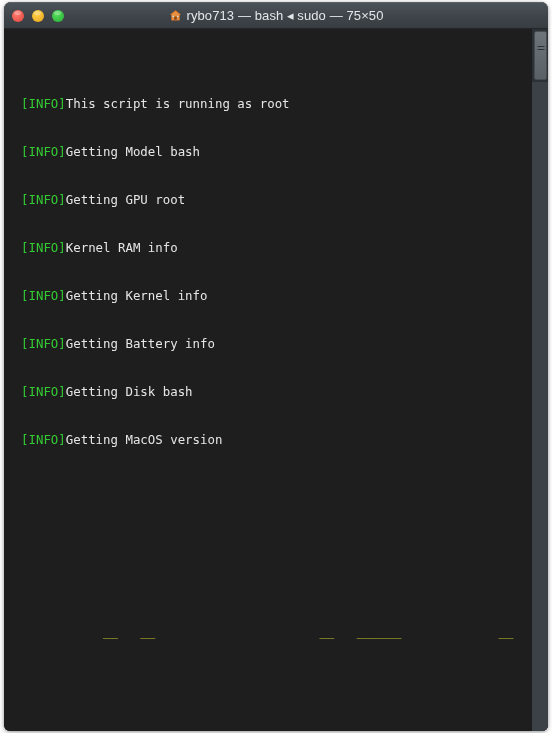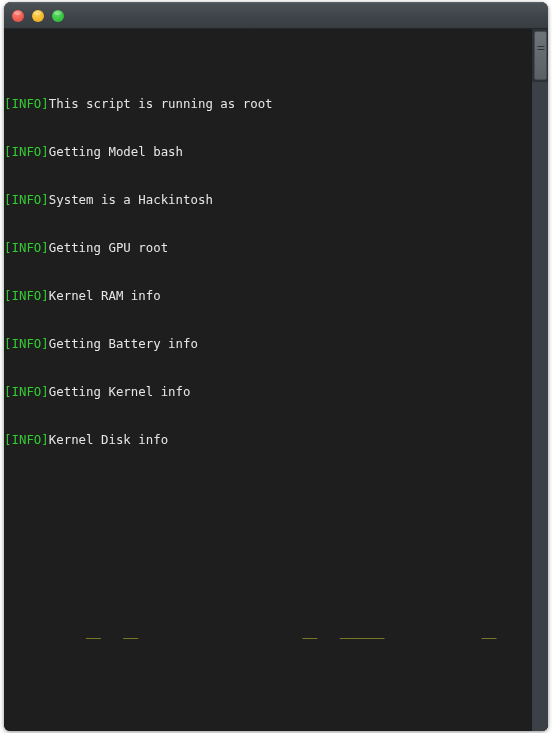--- a/index.html
+++ b/index.html
@@ -82,21 +82,21 @@
   #term-wrap {
     position: relative;
     height: 703px;
     background: #1e1e1e;
   }
   #terminal {
     position: absolute;
     left: 0; top: 0;
     width: 527px;
     height: 703px;
-    padding: 3px 0 0 0;
+    padding: 3px 0 0 17px;
     box-sizing: border-box;
     font-family: "DejaVu Sans Mono", monospace;
     font-size: 12.4px;
     line-height: 16px;
     color: #e6e6e6;
     white-space: pre;
     overflow: hidden;
   }
   .line { height: 16px; }
   .info-tag { color: #33cc33; }
@@ -149,34 +149,44 @@
 <body>
 
 <div id="window">
 
   <div id="titlebar">
     <div class="lights">
       <div class="light close"></div>
       <div class="light min"></div>
       <div class="light zoom"></div>
     </div>
+    <div id="title-text">
+      <svg class="house-icon" width="13" height="13" viewBox="0 0 16 16">
+        <path d="M8 1.5 L15 7.2 L13.2 7.2 L13.2 14.2 L2.8 14.2 L2.8 7.2 L1 7.2 Z" fill="#d9772c"></path>
+        <path d="M8 2.8 L13.6 7.3 L12.3 7.3 L12.3 13.4 L3.7 13.4 L3.7 7.3 L2.4 7.3 Z" fill="#e8903f"></path>
+        <rect x="6.4" y="9.2" width="3.2" height="4.2" fill="#8c4a14"></rect>
+        <rect x="4.3" y="8.3" width="1.7" height="1.7" fill="#cfe4ee"></rect>
+        <rect x="10" y="8.3" width="1.7" height="1.7" fill="#cfe4ee"></rect>
+      </svg>
+      <span>rybo713 — bash ◂ sudo — 75×50</span>
+    </div>
   </div>
 
   <div id="term-wrap">
 
     <div id="terminal">
       <div>
         <div class="line"><span class="info-tag">[INFO]</span><span class="white">This script is running as root</span></div>
         <div class="line"><span class="info-tag">[INFO]</span><span class="white">Getting Model bash</span></div>
-        <div class="line"><span class="info-tag">[INFO]</span><span class="white">System is a Hackintosh</span></div>
         <div class="line"><span class="info-tag">[INFO]</span><span class="white">Getting GPU root</span></div>
         <div class="line"><span class="info-tag">[INFO]</span><span class="white">Kernel RAM info</span></div>
+        <div class="line"><span class="info-tag">[INFO]</span><span class="white">Getting Kernel info</span></div>
         <div class="line"><span class="info-tag">[INFO]</span><span class="white">Getting Battery info</span></div>
-        <div class="line"><span class="info-tag">[INFO]</span><span class="white">Getting Kernel info</span></div>
-        <div class="line"><span class="info-tag">[INFO]</span><span class="white">Kernel Disk info</span></div>
+        <div class="line"><span class="info-tag">[INFO]</span><span class="white">Getting Disk bash</span></div>
+        <div class="line"><span class="info-tag">[INFO]</span><span class="white">Getting MacOS version</span></div>
       </div>
 
       <div class="line"></div>
 
       <div>
         <div class="line art">           __   __                      __   ______             __</div>
         
         
         
         

